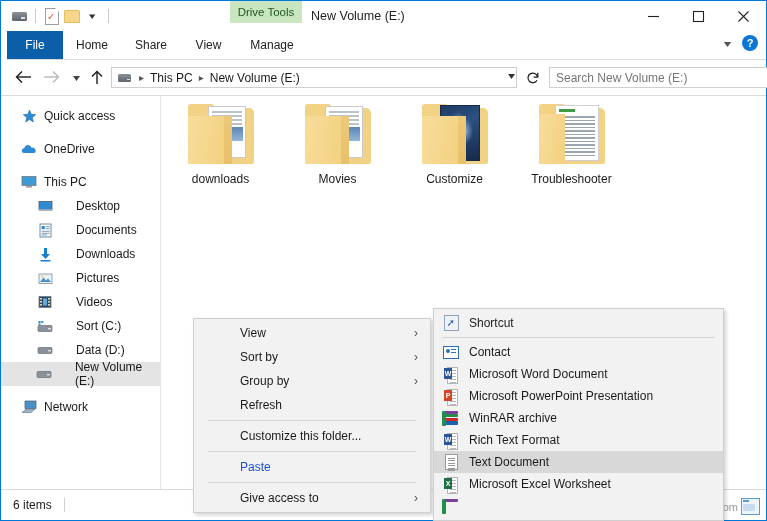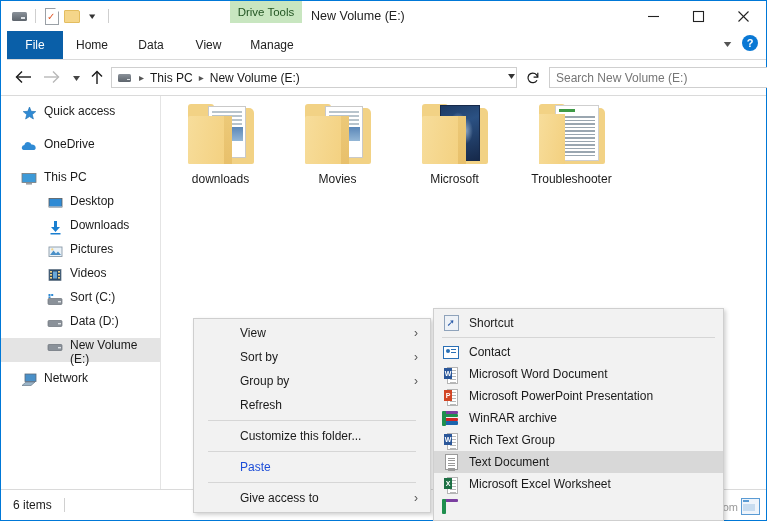--- a/index.html
+++ b/index.html
@@ -92,26 +92,26 @@
   .search-ph{flex:1;font-size:12px;color:#767676;}
   .search-ico{width:14px;height:14px;}
 
   
   .body{position:relative;height:423px;border-top:1px solid #dadada;background:#fff;}
   .sidebar{
     position:absolute;left:0;top:0;width:160px;height:423px;background:#fff;
     border-right:1px solid #e4e4e4;padding-top:8px;box-sizing:border-box;
   }
   .nav-item{
-    position:relative;height:24px;display:flex;align-items:flex-start;font-size:12px;color:#1a1a1a;
+    position:relative;height:24px;display:flex;align-items:center;font-size:12px;color:#1a1a1a;
   }
   .nav-item.sel{background:#e4e4e4;}
   .nav-item .ni-ico{width:20px;height:18px;display:flex;align-items:center;justify-content:center;margin-right:5px;}
   .lvl0{padding-left:18px;}
-  .lvl1{padding-left:44px;}
+  .lvl1{padding-left:34px;gap:16px;}
   .nav-gap{height:9px;}
 
   .content{
     position:absolute;left:161px;top:0;right:0;bottom:0;background:#fff;
   }
   .grid{position:absolute;left:0;top:8px;width:100%;display:flex;}
   .tile{width:117px;display:flex;flex-direction:column;align-items:center;}
   .tile-label{margin-top:6px;font-size:12px;color:#1a1a1a;white-space:nowrap;}
 
   
@@ -259,21 +259,21 @@
             <line x1="1.5" y1="1.5" x2="11.5" y2="11.5" stroke="#222" stroke-width="1.1"></line>
             <line x1="11.5" y1="1.5" x2="1.5" y2="11.5" stroke="#222" stroke-width="1.1"></line>
           </svg>
       </div>
     </div>
   </div>
 
   <div class="tabs">
     <div class="tab file">File</div>
     <div class="tab home">Home</div>
-    <div class="tab share">Data</div>
+    <div class="tab share">Share</div>
     <div class="tab view">View</div>
     <div class="tab manage">Manage</div>
     <div class="ribbon-help">
       <span class="rb-chev">▾</span>
       <span class="help-ico">?</span>
     </div>
   </div>
 
   <div class="addrbar">
     <div class="nav-btn nav-back">
@@ -355,20 +355,36 @@
         <span>This PC</span>
       </div>
       <div class="nav-item lvl1">
         <span class="ni-ico">
           <svg width="15" height="13" viewBox="0 0 15 13">
               <rect x="1" y="1.5" width="13" height="8.5" fill="#2f8ad4" stroke="#5a5a5a" stroke-width=".8"></rect>
               <rect x="1" y="9" width="13" height="1.3" fill="#8aa8c4"></rect>
             </svg>
         </span>
         <span>Desktop</span>
+      </div>
+      <div class="nav-item lvl1">
+        <span class="ni-ico">
+          <svg width="13" height="15" viewBox="0 0 13 15">
+              <rect x="1" y="1" width="11" height="13" fill="#fff" stroke="#6f8ba5" stroke-width="1"></rect>
+              <rect x="2.6" y="3" width="3.2" height="3.2" fill="#2f8ad4"></rect>
+              <g fill="#7f9ab2">
+                <rect x="6.6" y="3.2" width="4" height="1"></rect>
+                <rect x="6.6" y="5.2" width="4" height="1"></rect>
+                <rect x="2.6" y="7.8" width="8" height="1"></rect>
+                <rect x="2.6" y="9.8" width="8" height="1"></rect>
+                <rect x="2.6" y="11.5" width="5.5" height="1"></rect>
+              </g>
+            </svg>
+        </span>
+        <span>Documents</span>
       </div>
       <div class="nav-item lvl1">
         <span class="ni-ico">
           <svg width="13" height="15" viewBox="0 0 13 15">
               <path d="M5 1 h3 v6 h3 l-4.5 5 l-4.5 -5 h3 z" fill="#1a7fd0"></path>
               <rect x="1.5" y="13" width="10" height="1.5" fill="#1a7fd0"></rect>
             </svg>
         </span>
         <span>Downloads</span>
       </div>
@@ -491,21 +507,21 @@
           <div class="folder">
             <div class="f-back"></div>
             <div class="photo-thumb">
                 <div class="mist"></div>
                 <div class="mist2"></div>
                 <div class="snow"></div>
               </div>
             <div class="f-front"></div>
               <div class="f-front2"></div>
           </div>
-          <div class="tile-label">Microsoft</div>
+          <div class="tile-label">Customize</div>
         </div>
 
         <div class="tile">
           <div class="folder">
             <div class="f-back"></div>
             <div class="ts-thumb">
                 <div class="hdr"></div>
                 <div class="rows">
                   <i></i>
                   <i></i>
@@ -625,21 +641,21 @@
               <span class="pg">
                 <i></i>
                 <i></i>
                 <i></i>
                 <i></i>
                 <i></i>
               </span>
               <span class="bx bx-word">W</span>
             </span>
         </span>
-        <span>Rich Text Group</span>
+        <span>Rich Text Format</span>
       </div>
       <div class="subitem hl">
         <span class="sub-ico">
           <span class="ic-txt">
               <span class="ln">
                 <i></i>
                 <i></i>
                 <i></i>
                 <i></i>
                 <i></i>

